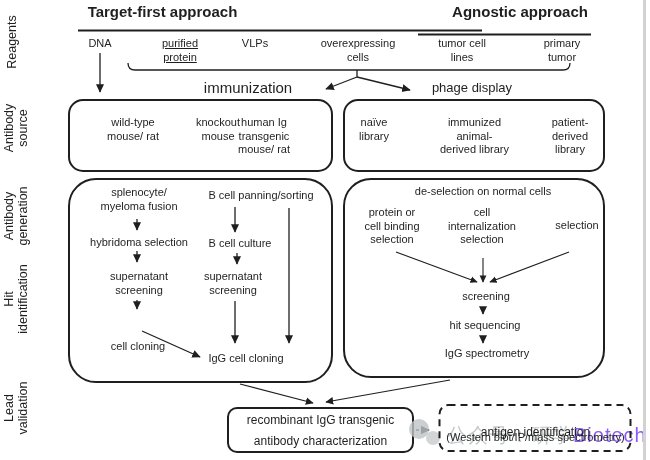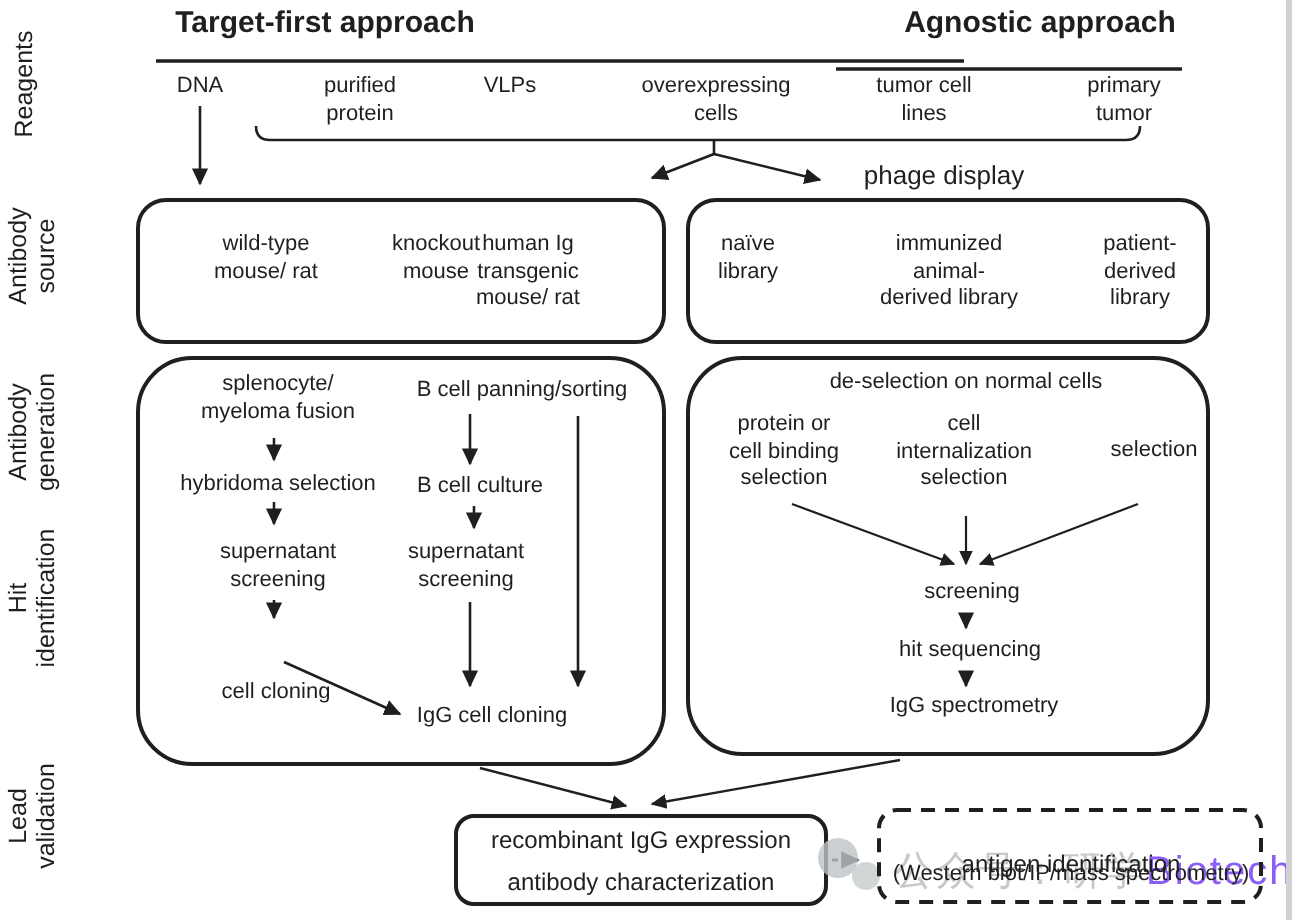--- a/index.html
+++ b/index.html
@@ -35,30 +35,31 @@
   <div class="vlabel" style="left:-29px;top:114px;width:90px;height:28px;">Antibody
 source</div>
   <div class="vlabel" style="left:-34px;top:202px;width:100px;height:28px;">Antibody
 generation</div>
   <div class="vlabel" style="left:-34px;top:285px;width:100px;height:28px;">Hit
 identification</div>
   <div class="vlabel" style="left:-29px;top:394px;width:90px;height:28px;">Lead
 validation</div>
 
   <div class="t" style="left:75px;top:37px;width:50px;">DNA</div>
-  <div class="t" style="left:145px;top:37px;width:70px;">purified
+  <div class="t" style="left:145px;top:37px;width:70px;text-decoration:underline;">purified
 protein</div>
   <div class="t" style="left:230px;top:37px;width:50px;">VLPs</div>
   <div class="t" style="left:308px;top:37px;width:100px;">overexpressing
 cells</div>
   <div class="t" style="left:422px;top:37px;width:80px;">tumor cell
 lines</div>
   <div class="t" style="left:527px;top:37px;width:70px;">primary
 tumor</div>
 
+  <div class="t proc" style="left:183px;top:79px;width:130px;">immunization</div>
   <div class="t proc2" style="left:417px;top:80px;width:110px;">phage display</div>
 
   <div class="box" style="left:68px;top:99px;width:265px;height:73px;border-radius:15px;"></div>
   <div class="box" style="left:343px;top:99px;width:262px;height:73px;border-radius:15px;"></div>
 
   <div class="t" style="left:93px;top:116px;width:80px;">wild-type
 mouse/ rat</div>
   <div class="t" style="left:178px;top:116px;width:80px;">knockout
 mouse</div>
   <div class="t" style="left:224px;top:116px;width:80px;">human Ig
@@ -96,21 +97,21 @@
 selection</div>
   <div class="t" style="left:432px;top:206px;width:100px;">cell
 internalization
 selection</div>
   <div class="t stack" style="left:532px;top:219px;width:90px;"><span>selection</span></div>
   <div class="t" style="left:436px;top:290px;width:100px;">screening</div>
   <div class="t" style="left:425px;top:319px;width:120px;">hit sequencing</div>
   <div class="t" style="left:427px;top:347px;width:120px;">IgG spectrometry</div>
 
   <div class="box" style="left:227px;top:407px;width:187px;height:46px;border-radius:10px;"></div>
-  <div class="t big" style="left:232px;top:413px;width:177px;">recombinant IgG expression</div>
+  <div class="t big" style="left:232px;top:413px;width:177px;">recombinant IgG transgenic</div>
   <div class="t big" style="left:232px;top:434px;width:177px;">antibody characterization</div>
 
   <div class="t big" style="left:448px;top:425px;width:175px;">antigen identification</div>
   <div class="t" style="left:440px;top:431px;width:191px;">(Western blot/IP/mass spectrometry)</div>
 
   <svg width="650" height="460" viewBox="0 0 650 460">
     <defs>
       <marker id="ah" markerWidth="7.5" markerHeight="7" refX="6" refY="3.5" orient="auto">
         <path d="M0,0.4 L6.6,3.5 L0,6.6 Z" fill="#1f1f1f"></path>
       </marker>

